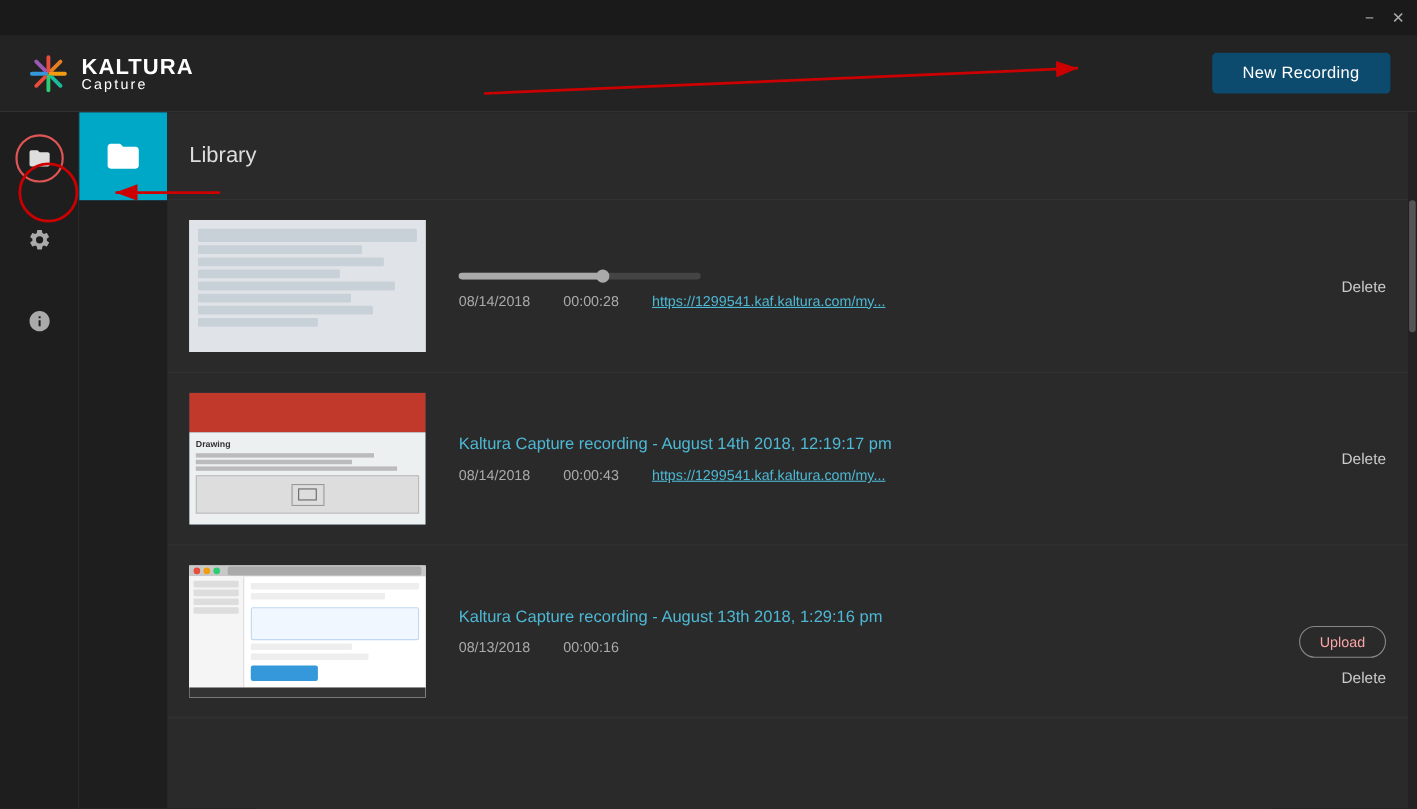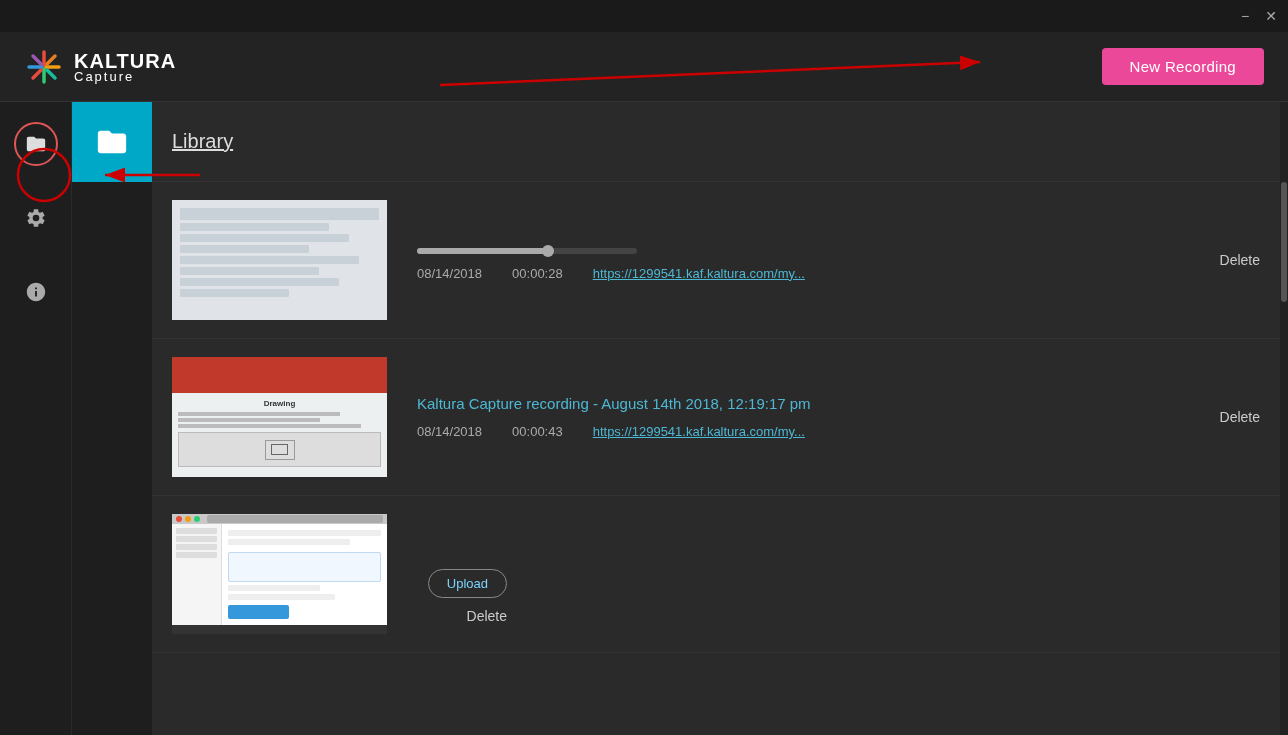--- a/index.html
+++ b/index.html
@@ -64,21 +64,21 @@
       letter-spacing: 1px;
     }
     .logo-capture {
       font-size: 13px;
       color: #ffffff;
       font-weight: 300;
       letter-spacing: 2px;
       margin-top: -4px;
     }
     .new-recording-btn {
-      background: #ec4899;
+      background: #0c4a6e;
       color: #fff;
       border: none;
       border-radius: 4px;
       padding: 10px 28px;
       font-size: 15px;
       font-weight: 500;
       cursor: pointer;
       letter-spacing: 0.3px;
     }
 
@@ -153,21 +153,20 @@
       align-items: center;
       background: #2a2a2a;
       height: 80px;
       padding-left: 20px;
       border-bottom: 1px solid #333;
     }
     .library-title {
       font-size: 20px;
       color: #ddd;
       font-weight: 400;
-      text-decoration: underline;
     }
 
     
     .recordings-list {
       flex: 1;
       overflow-y: auto;
       padding: 0;
     }
     .recordings-list::-webkit-scrollbar {
       width: 8px;
@@ -255,21 +254,21 @@
     .delete-btn {
       background: transparent;
       border: none;
       color: #ccc;
       font-size: 14px;
       cursor: pointer;
     }
     .upload-btn {
       background: transparent;
       border: 1.5px solid #888;
-      color: #7dd3fc;
+      color: #fca5a5;
       border-radius: 20px;
       padding: 6px 18px;
       font-size: 13px;
       cursor: pointer;
       margin-top: 44px;
     }
 
     
     .progress-bar-container {
       width: 220px;
@@ -404,21 +403,21 @@
           <div class="recording-actions">
             <button class="delete-btn">Delete</button>
           </div>
         </div>
 
         <div class="recording-item">
           <div class="recording-thumbnail thumb-2">
             <div style="position:absolute;top:0;left:0;right:0;bottom:0;">
               <div style="height:30%;background:#c0392b;"></div>
               <div style="height:70%;background:#ecf0f1;padding:6px;position:relative;">
-                <div style="font-size:8px;font-weight:bold;color:#333;text-align:center;margin-bottom:4px;">Drawing</div>
+                <div style="font-size:8px;font-weight:bold;color:#333;text-align:left;margin-bottom:4px;">Drawing</div>
                 <div style="height:4px;background:#bbb;margin-bottom:2px;width:80%;"></div>
                 <div style="height:4px;background:#bbb;margin-bottom:2px;width:70%;"></div>
                 <div style="height:4px;background:#bbb;margin-bottom:2px;width:90%;"></div>
                 <div style="height:35px;background:#ddd;margin-top:4px;border:1px solid #bbb;display:flex;align-items:center;justify-content:center;">
                   <div style="width:30px;height:20px;border:1px solid #999;position:relative;">
                     <div style="position:absolute;width:60%;height:60%;border:1px solid #666;top:20%;left:20%;"></div>
                   </div>
                 </div>
               </div>
             </div>
@@ -457,20 +456,27 @@
                   <div style="height:6px;background:#eee;border-radius:1px;width:80%;"></div>
                   <div style="height:30px;background:#f0f7ff;border:1px solid #c0d8f0;border-radius:2px;margin-top:4px;"></div>
                   <div style="height:6px;background:#eee;border-radius:1px;width:60%;"></div>
                   <div style="height:6px;background:#eee;border-radius:1px;width:70%;"></div>
                   <div style="height:14px;background:#3498db;border-radius:2px;width:40%;margin-top:2px;"></div>
                 </div>
               </div>
               <div style="height:16px;background:#333;"></div>
             </div>
           </div>
+          <div class="recording-info">
+            <span class="recording-title">Kaltura Capture recording - August 13th 2018, 1:29:16 pm</span>
+            <div class="recording-meta">
+              <span class="meta-date">08/13/2018</span>
+              <span class="meta-duration">00:00:16</span>
+            </div>
+          </div>
           <div class="recording-actions">
             <button class="upload-btn">Upload</button>
             <button class="delete-btn">Delete</button>
           </div>
         </div>
 
       </div>
     </div>
 
     <div class="scrollbar-track">

